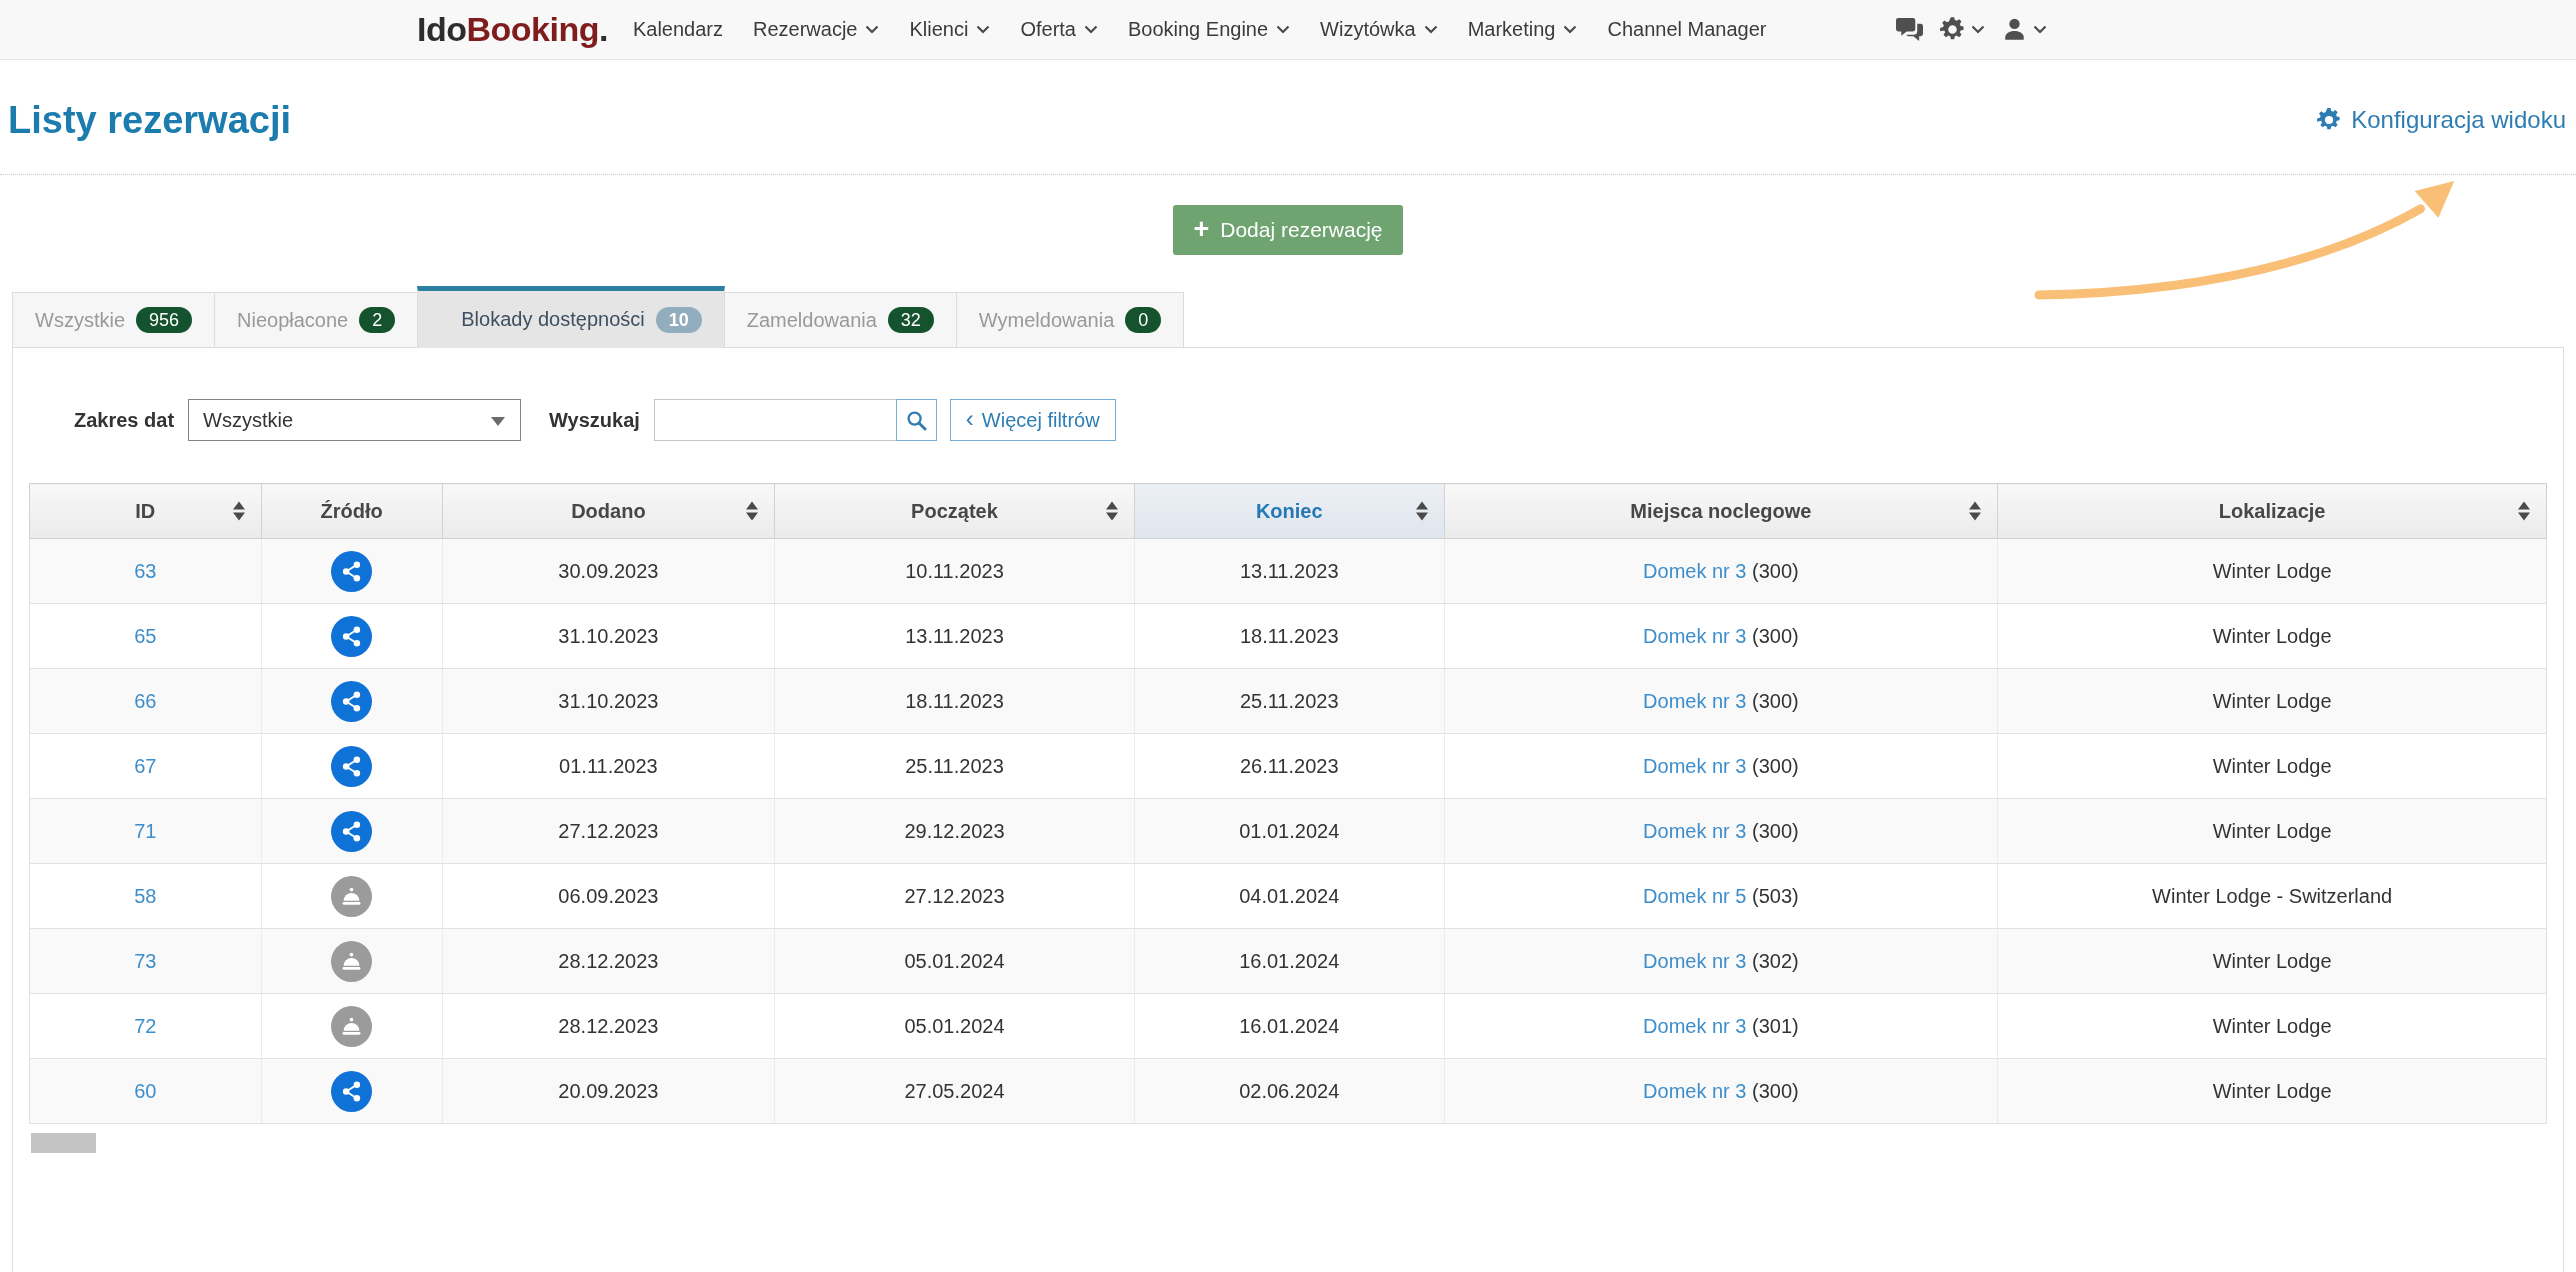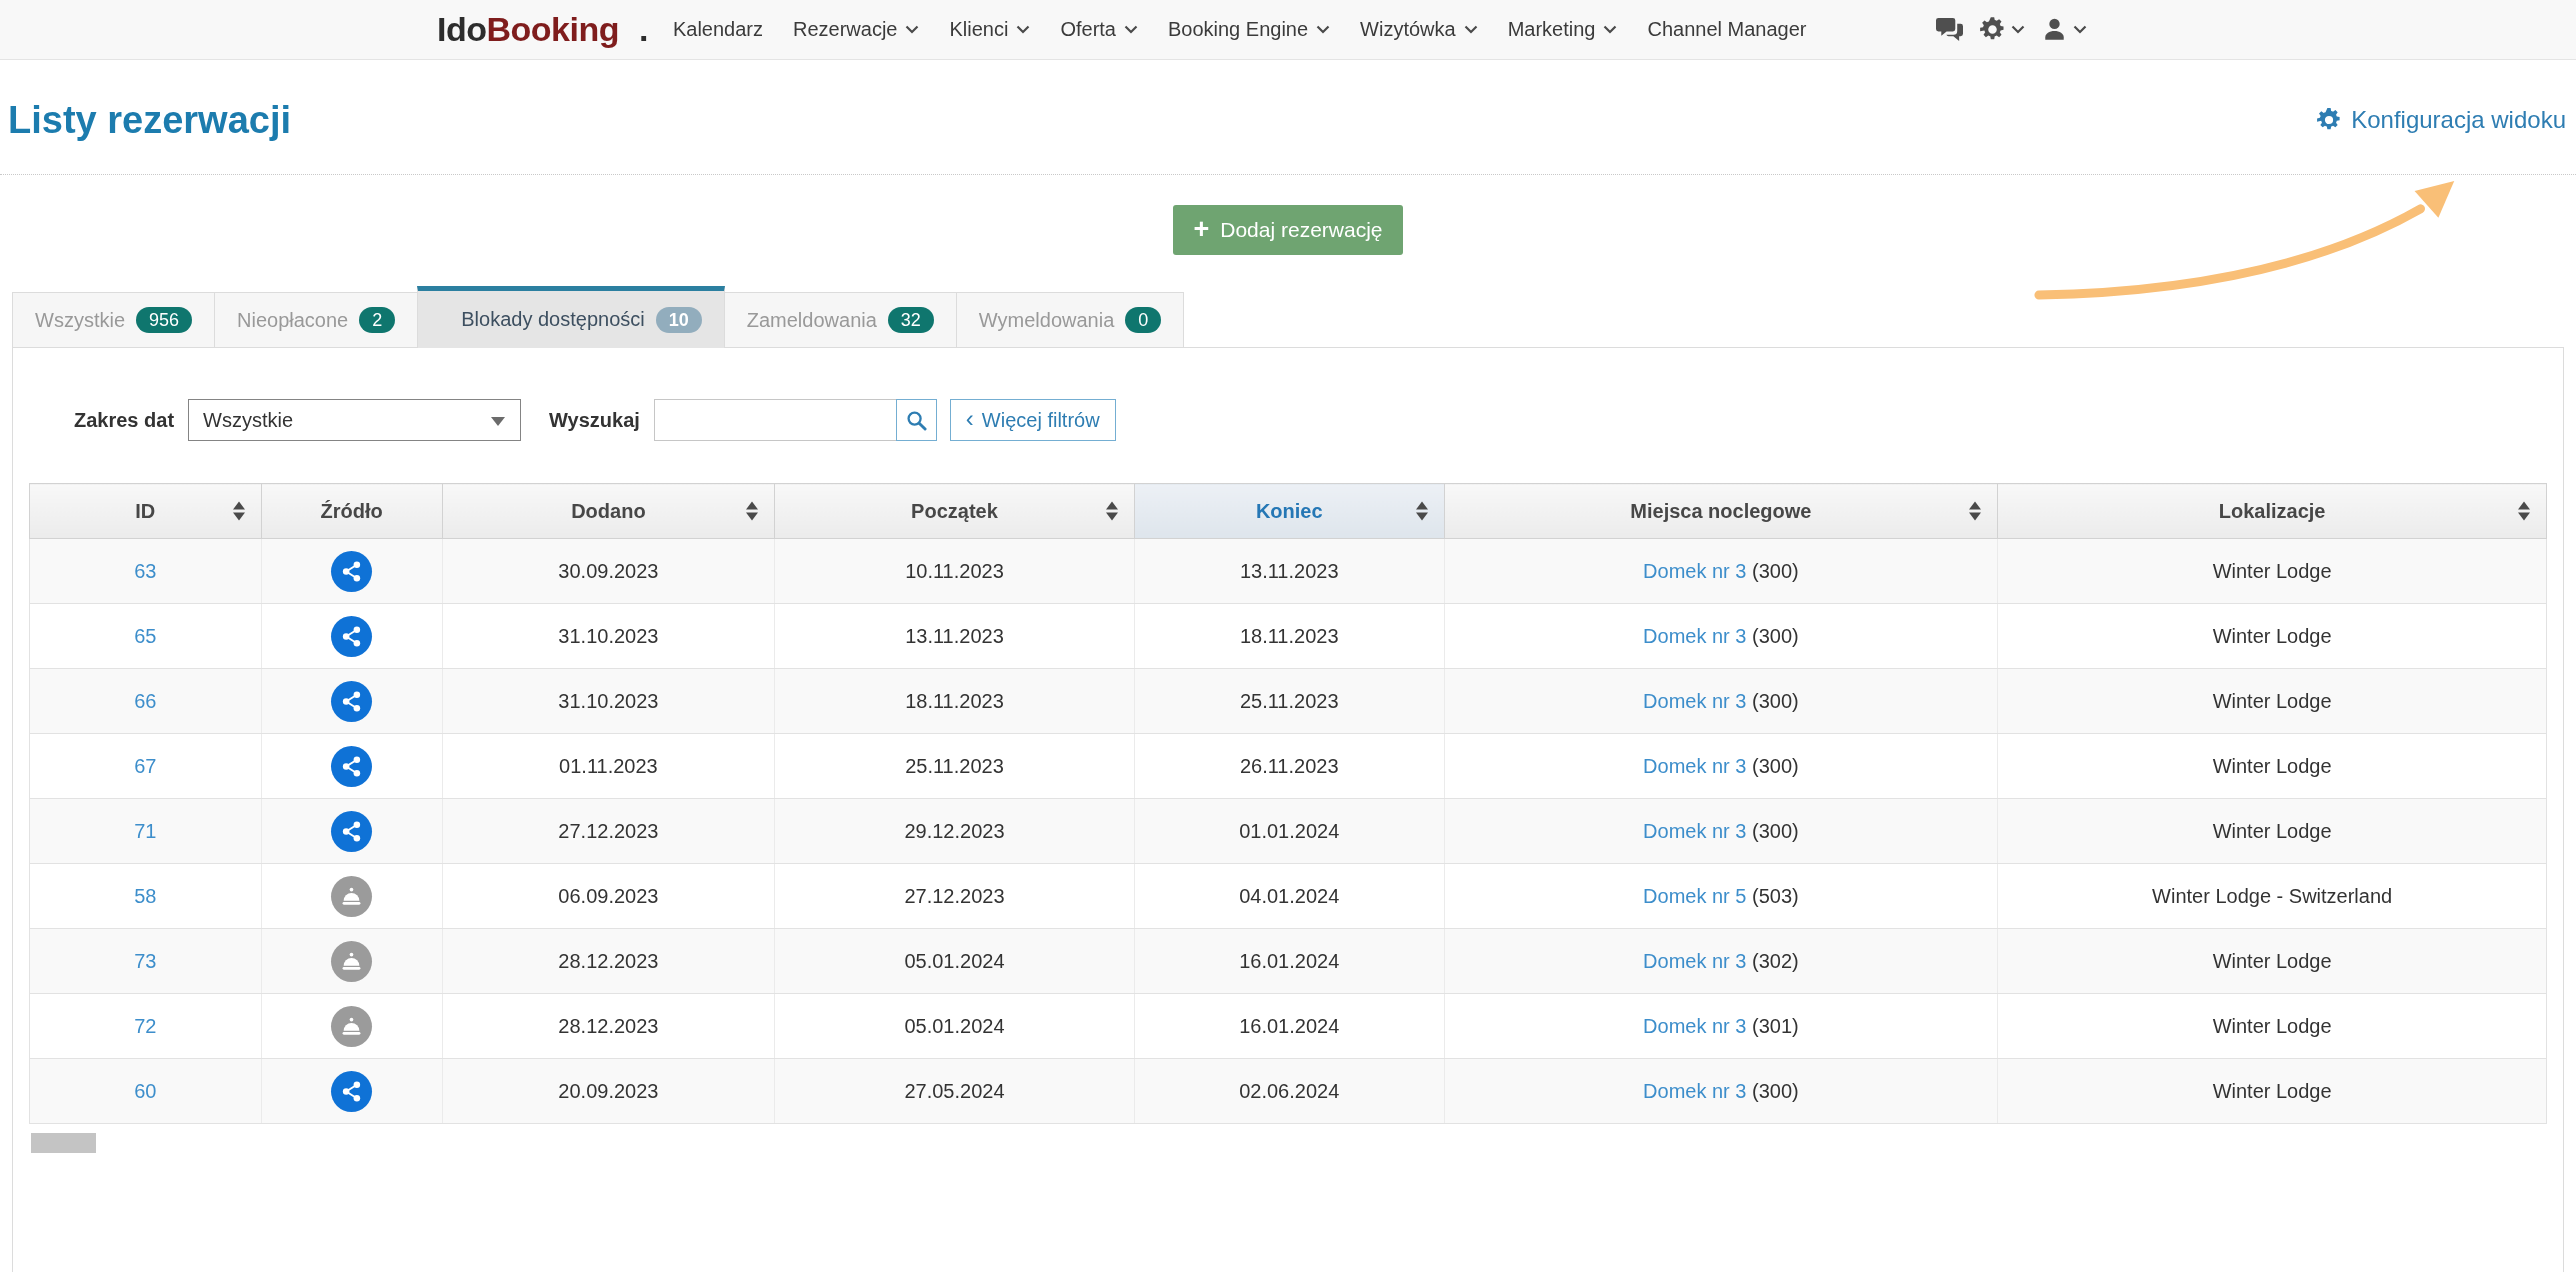--- a/index.html
+++ b/index.html
@@ -4,21 +4,21 @@
 <style>
   * { margin:0; padding:0; box-sizing:border-box; }
   html,body { width:2576px; height:1272px; background:#fff; overflow:hidden;
               font-family:"Liberation Sans", sans-serif; }
   .page { position:relative; width:2576px; height:1272px; }
 
   
   .navbar { height:60px; background:#f8f8f8; border-bottom:1px solid #e4e4e4;
             display:flex; align-items:center; padding-left:417px; }
   .logo { font-size:34px; font-weight:bold; letter-spacing:-0.5px; white-space:nowrap; cursor:pointer; }
-  .logo .dark { color:#2d2d2d;margin-left:20px; } .logo .orange { color:#7f1d1d; }
+  .logo .dark { color:#2d2d2d; } .logo .orange { color:#7f1d1d; }
   .nav-menu { display:flex; align-items:center; margin-left:10px; }
   .nav-item { font-size:20px; color:#3b3b3b; padding:0 15px; display:flex; align-items:center;
               gap:8px; cursor:pointer; white-space:nowrap; }
   .chev { width:14px; height:9px; color:#4a4a4a; }
   .nav-icons { display:flex; align-items:center; margin-left:99px; }
   .nav-ico-group { display:flex; align-items:center; gap:5px; margin-left:16px; cursor:pointer; }
   .ico-27 { width:27px; height:27px; color:#4f4f4f; }
 
   
   .page-header { height:115px; border-bottom:1px dotted #c9c9c9; display:flex;
@@ -37,21 +37,21 @@
              font-family:"Liberation Sans", sans-serif; }
   .plus-ico { font-size:27px; font-weight:bold; line-height:1; margin-top:-2px; }
 
   
   .tabs { display:flex; align-items:flex-end; height:62px; margin:0 12px; position:relative; z-index:2; }
   .tab { height:55px; background:#f6f6f6; border:1px solid #dcdcdc; border-bottom:none;
          display:flex; align-items:center; gap:11px; padding:0 22px; font-size:20px; color:#999;
          cursor:pointer; white-space:nowrap; margin-right:-1px; }
   .tab.active { height:62px; background:#e5e5e5; border-top:5px solid #2b7fa0; color:#3d4f60;
                 margin-bottom:-1px; position:relative; z-index:3;padding-left:43px; }
-  .badge { background:#0f766e; color:#fff; border-radius:15px; font-size:18px; padding:4px 13px; line-height:1; }
+  .badge { background:#14532d; color:#fff; border-radius:15px; font-size:18px; padding:4px 13px; line-height:1; }
   .tab.active .badge { background:#92adbd; font-weight:bold; }
 
   
   .panel { margin:0 12px; border:1px solid #dcdcdc; background:#fff; height:1163px; padding:0 16px; }
 
   
   .filters { display:flex; align-items:center; margin-top:51px; margin-left:45px; height:42px; }
   .filter-label { font-size:20px; font-weight:bold; color:#333; white-space:nowrap; }
   .select-wrap { position:relative; margin-left:14px; width:333px; height:42px; border:1px solid #848484;
                  background:#fff; display:flex; align-items:center; padding-left:14px; font-size:20px;

